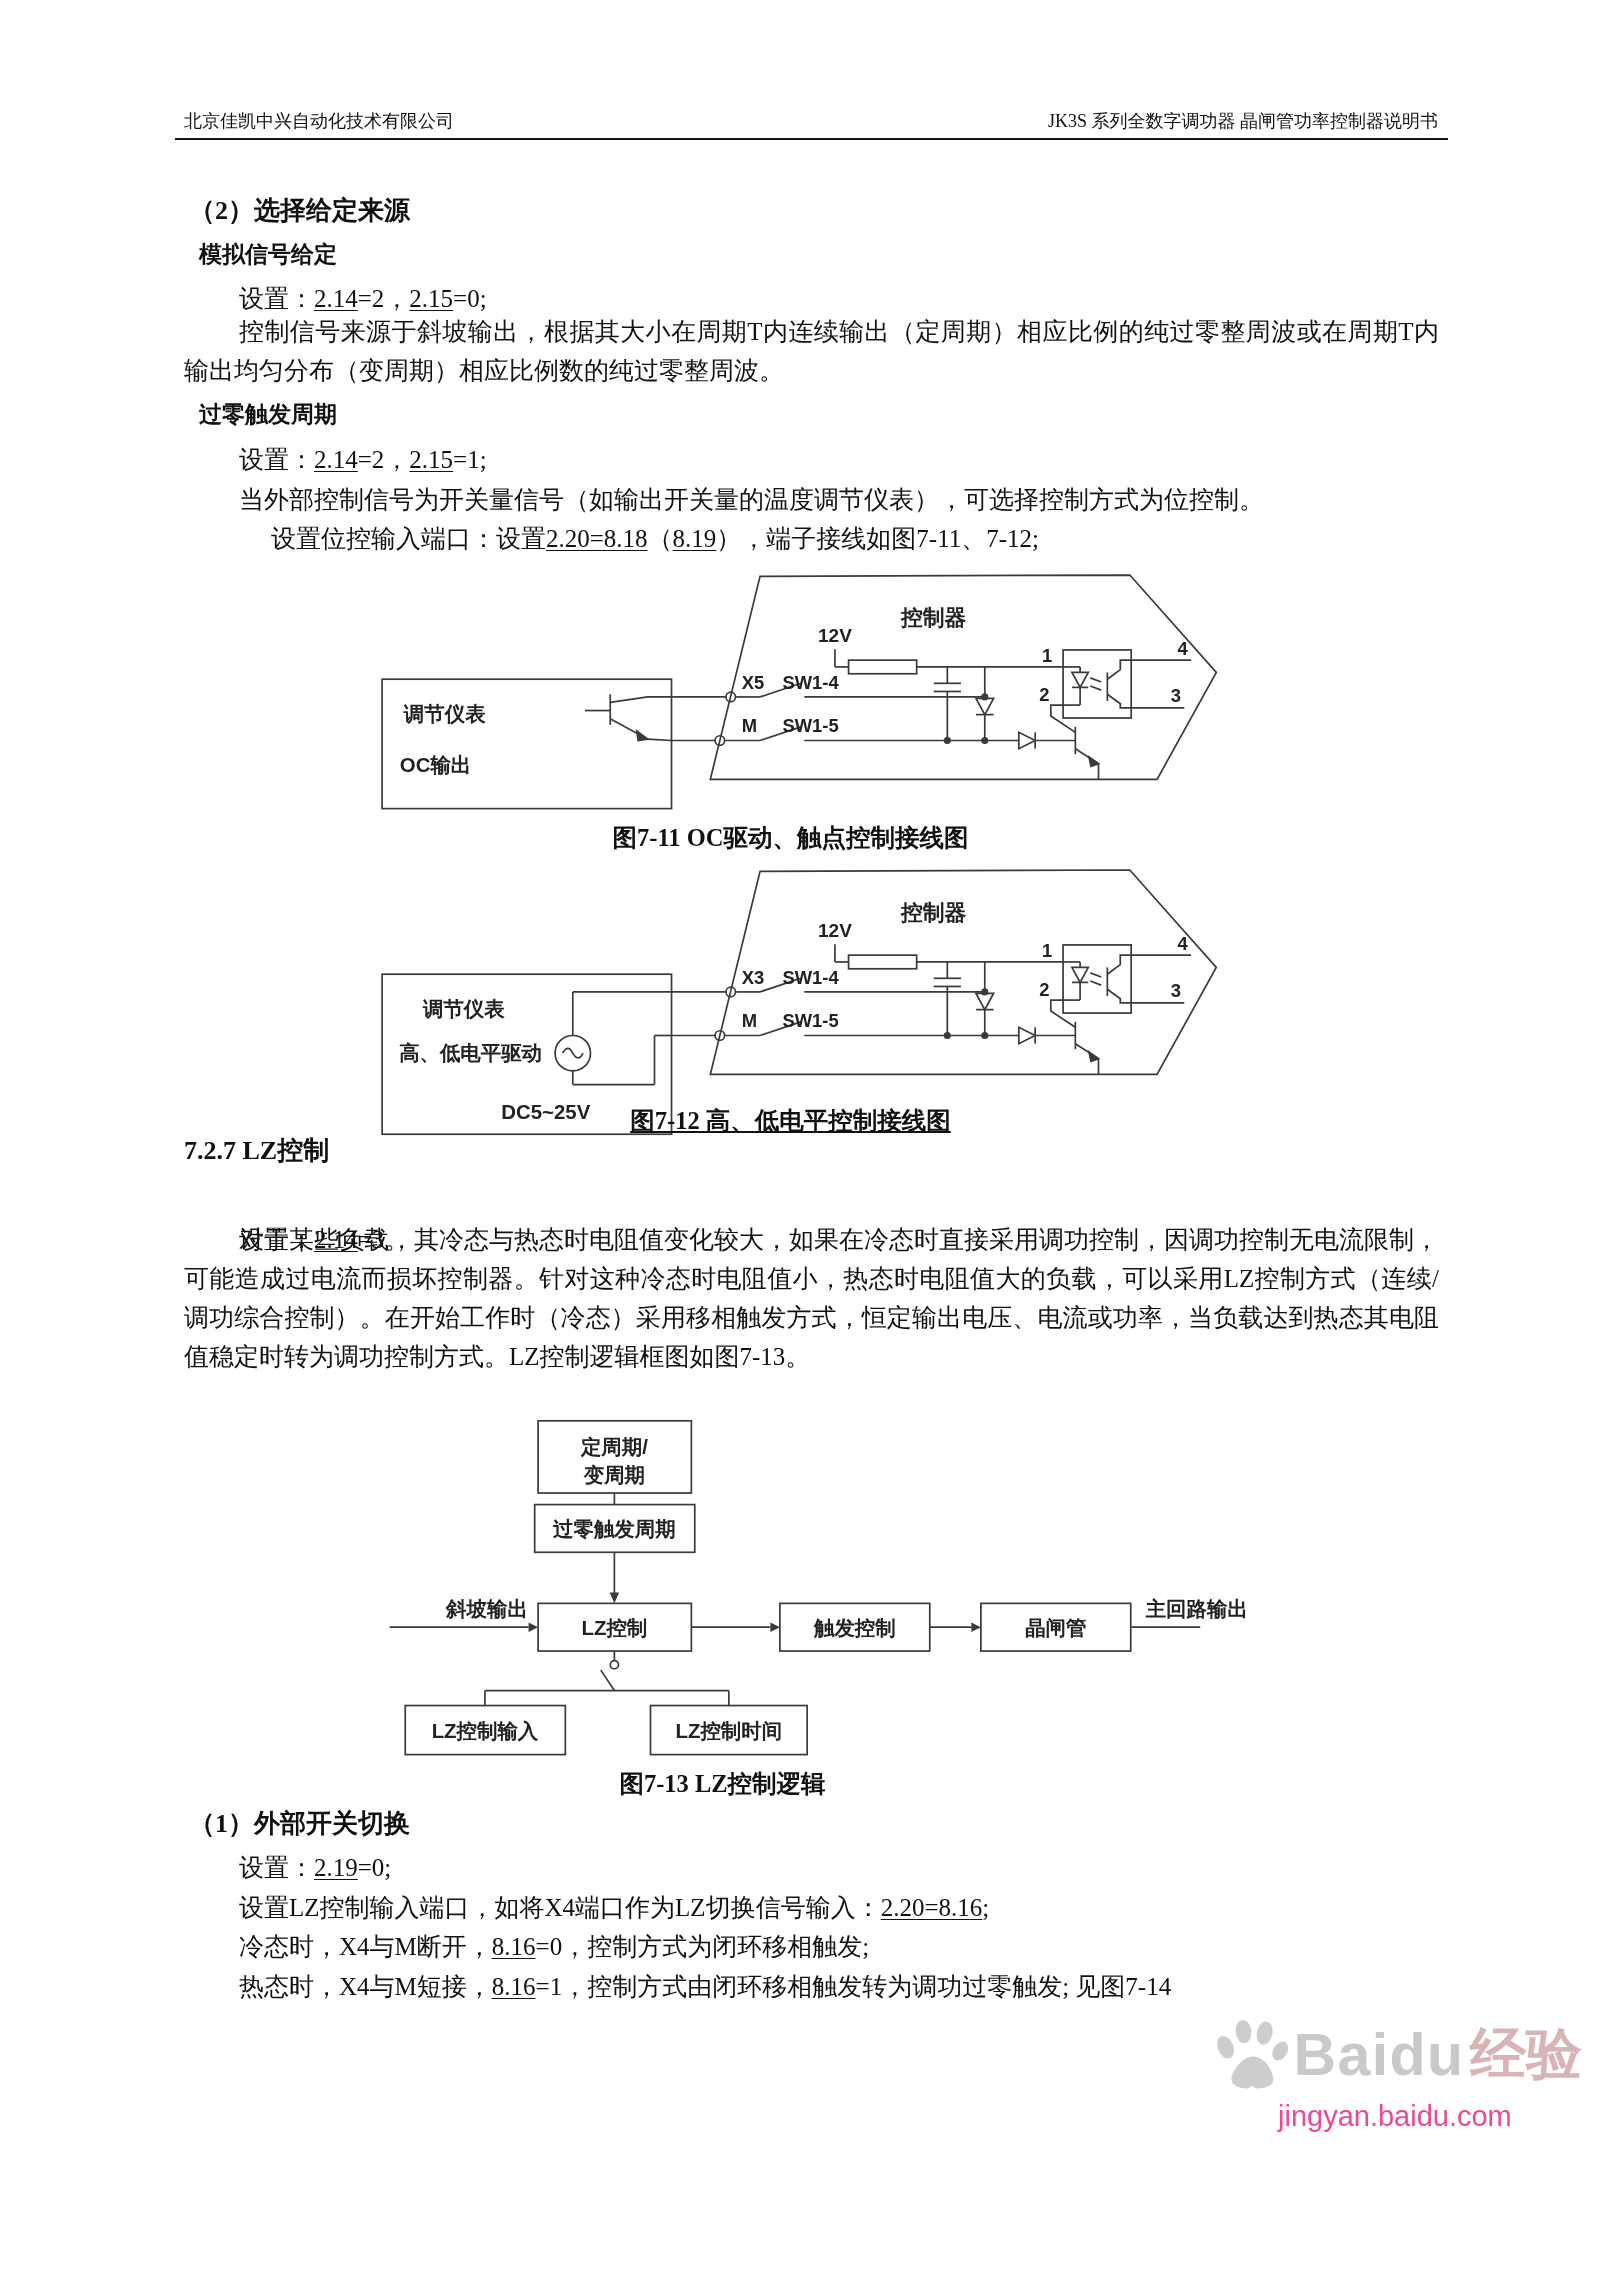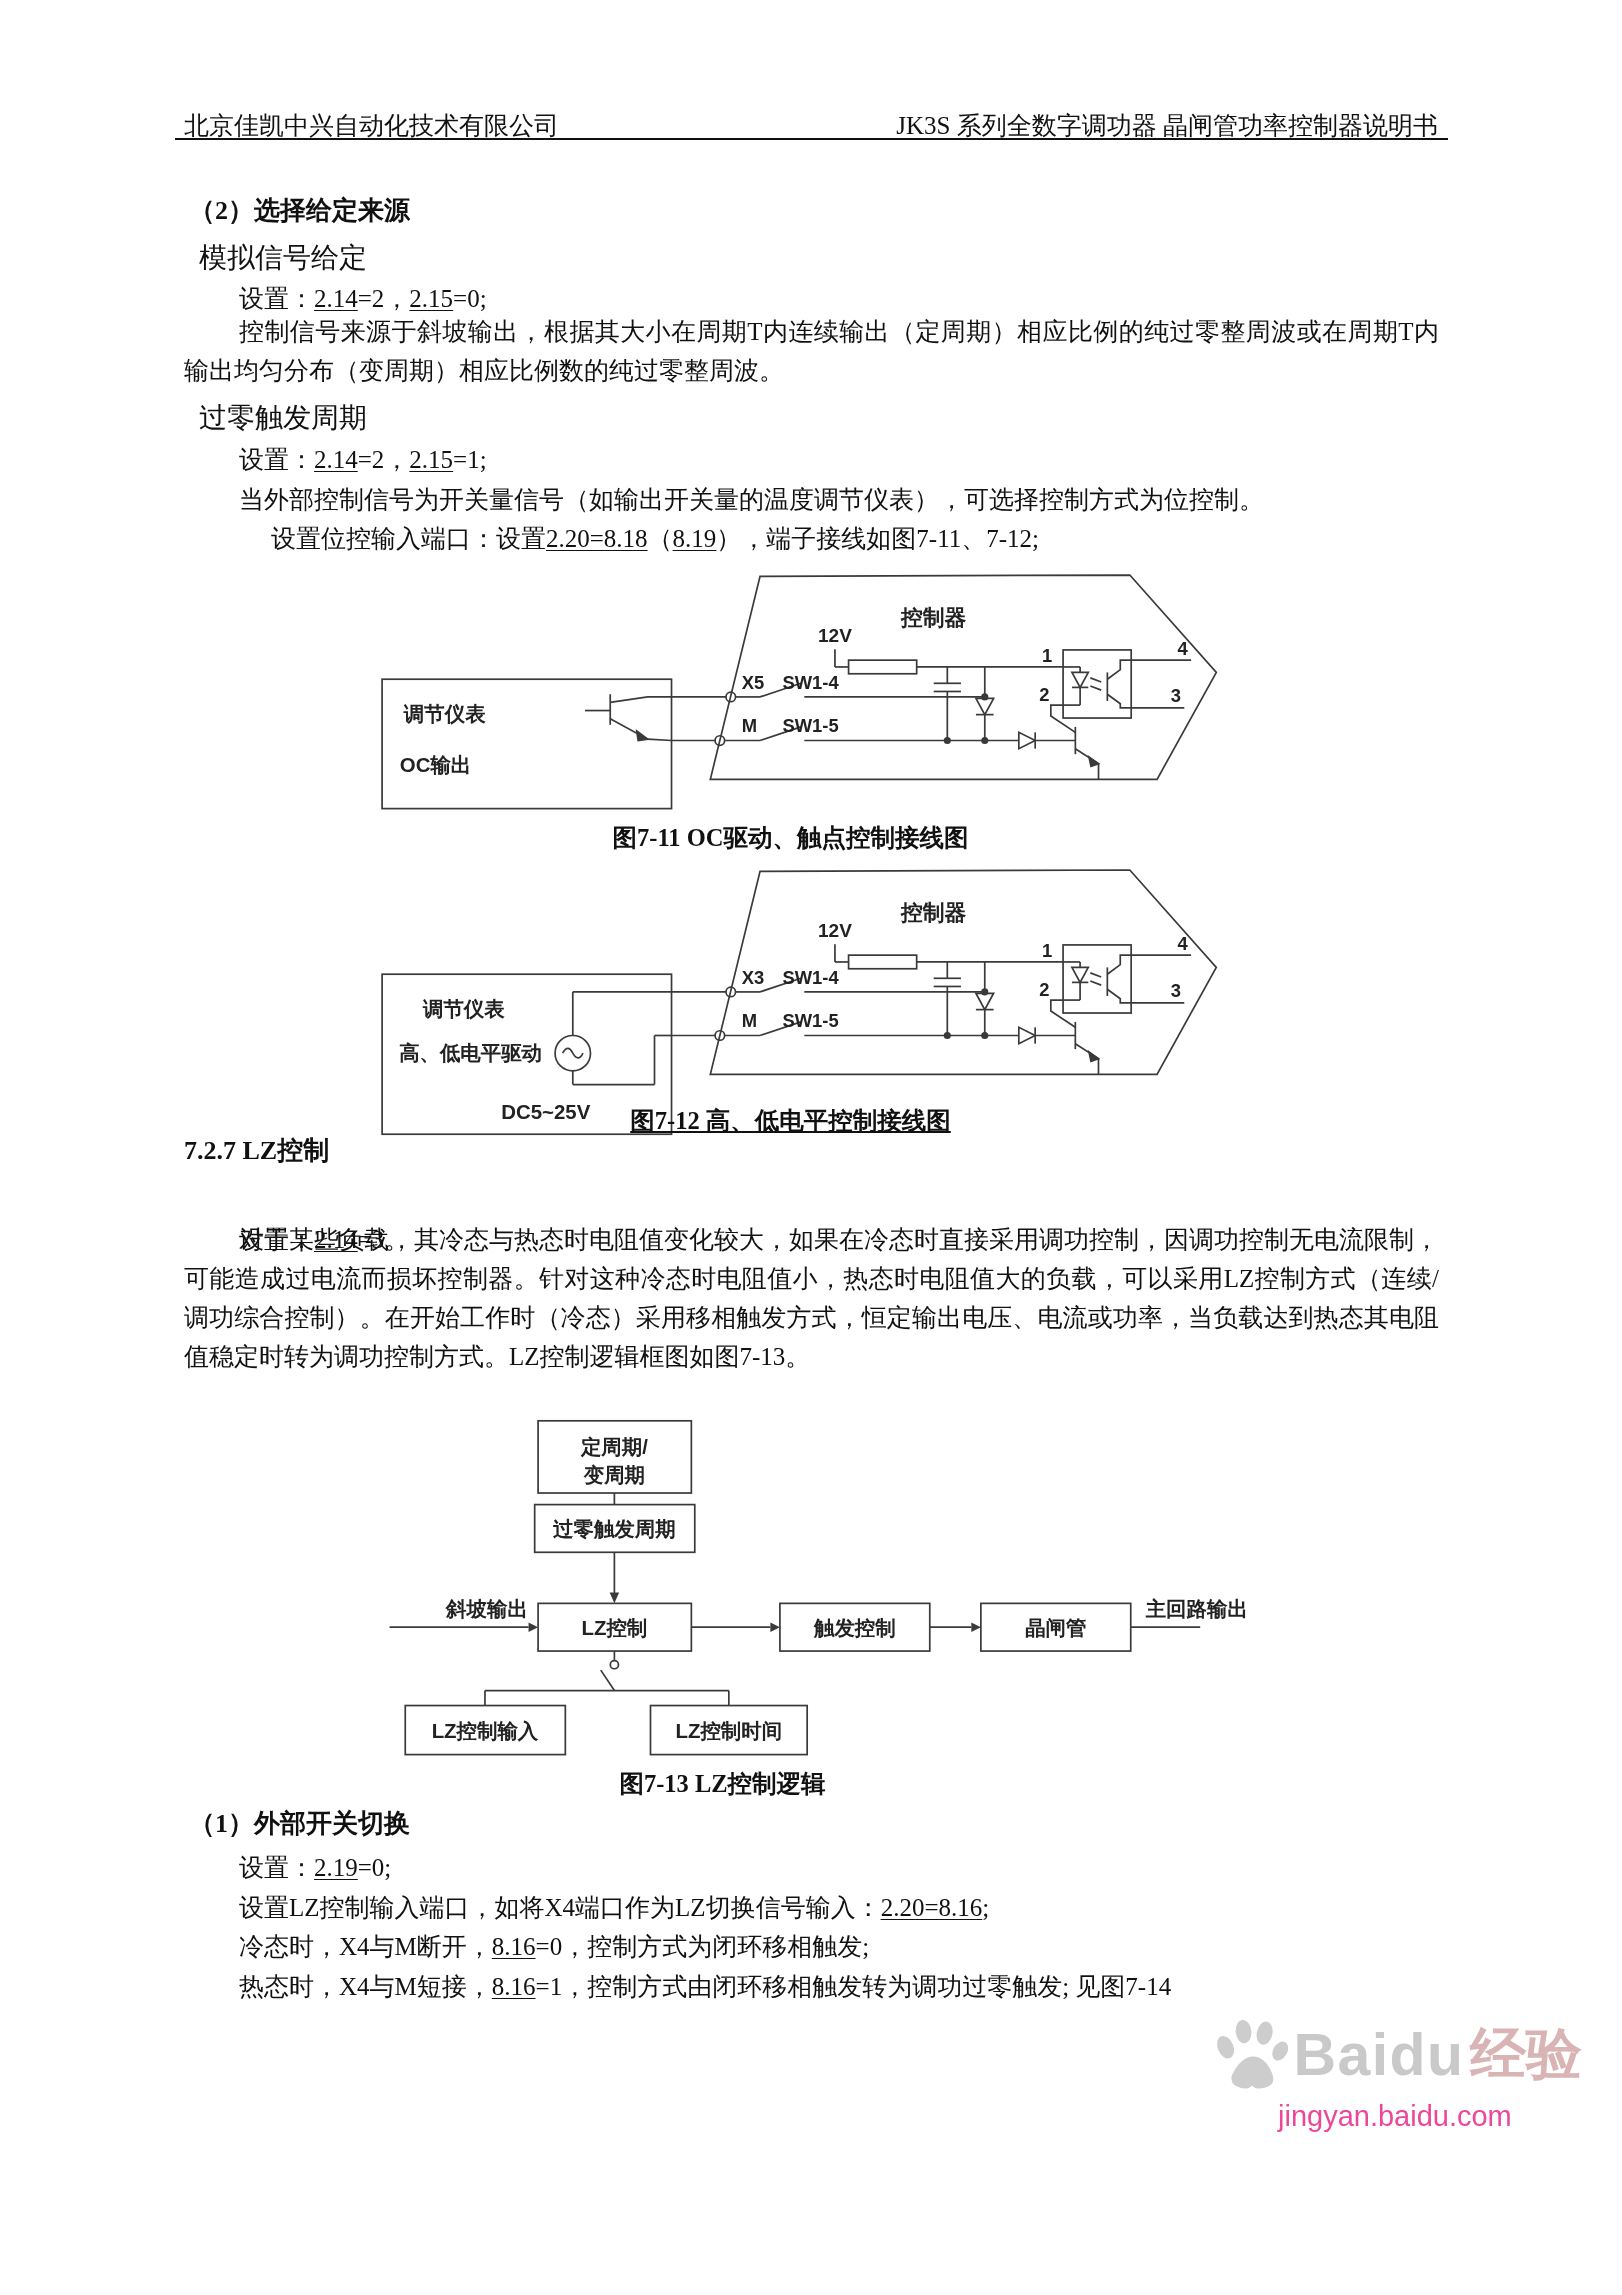--- a/index.html
+++ b/index.html
@@ -1,23 +1,23 @@
 <!DOCTYPE html>
 <html style="font-size:11px"><head>
 <meta charset="utf-8">
 <style>
   * { margin:0; padding:0; box-sizing:border-box; }
   html,body { background:#e8e8e8; }
   body { font-family:"Liberation Serif","DejaVu Serif",serif; color:#111; }
   .page { position:relative; width:1623px; height:2295px; background:#ffffff; overflow:hidden; margin:0 auto; }
   .abs { position:absolute; }
-  .header-text { font-size:25px; color:#111; }
+  .header-text { font-size:18px; color:#111; }
   .rule { background:#111; height:2px; }
   .h-sec { font-size:26px; font-weight:bold; }
-  .h-sub { font-size:28px; font-weight:normal; }
+  .h-sub { font-size:23px; font-weight:bold; }
   .body-text { font-size:25px; line-height:39px; }
   .para { text-align:justify; word-break:break-all; text-indent:55px; }
   .u { text-decoration:underline; text-underline-offset:3.4px; text-decoration-thickness:1.4px; }
   .caption { font-size:24.5px; font-weight:bold; text-align:center; }
   svg text { font-family:"Liberation Sans","DejaVu Sans",sans-serif; font-weight:bold; fill:#222; }
   .wm-row { display:flex; align-items:center; gap:5.5px; font-family:"Liberation Sans","DejaVu Sans",sans-serif; }
   .wm-baidu { font-size:59px; font-weight:bold; color:#c9c9c9; letter-spacing:1.4px; }
   .wm-jy { font-size:56px; font-weight:bold; color:#d9b4b4; }
   .wm-url { font-family:"Liberation Sans","DejaVu Sans",sans-serif; font-size:29px; color:#ec4899; margin-top:5.5px; margin-left:68px; }
 </style>

